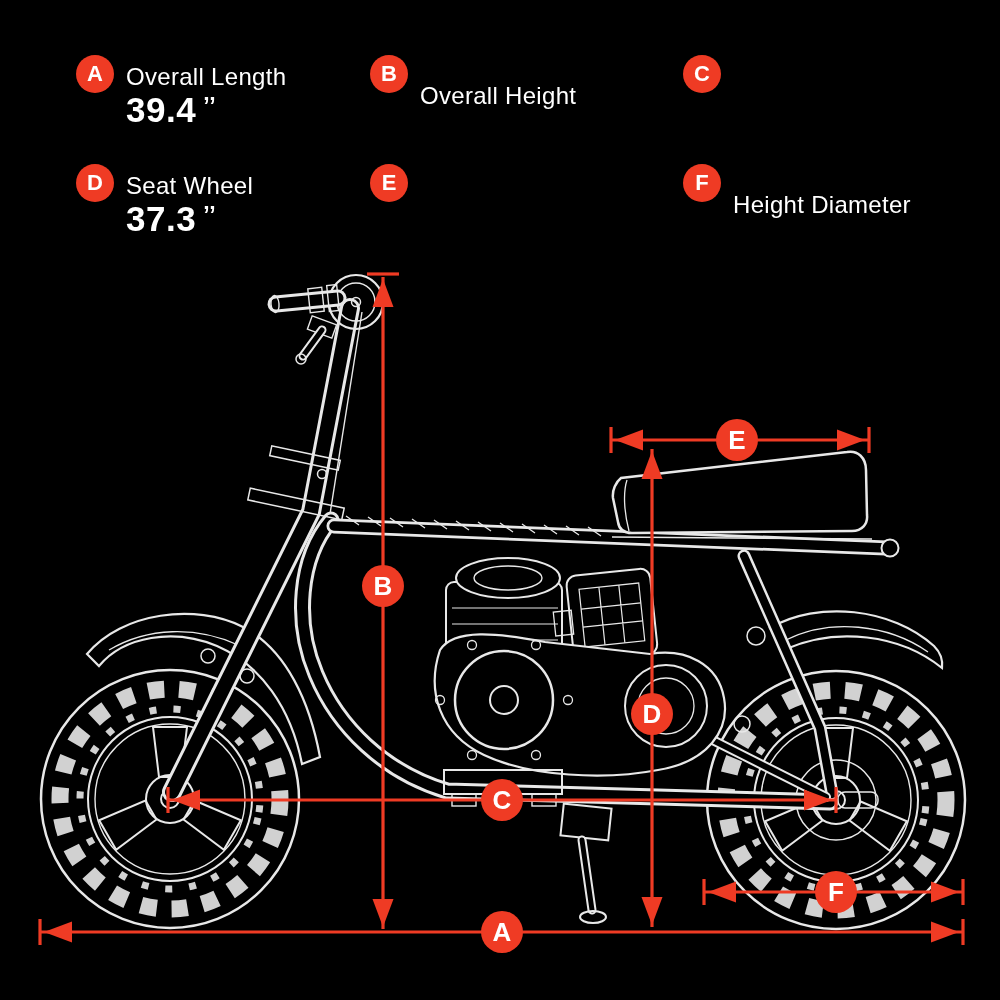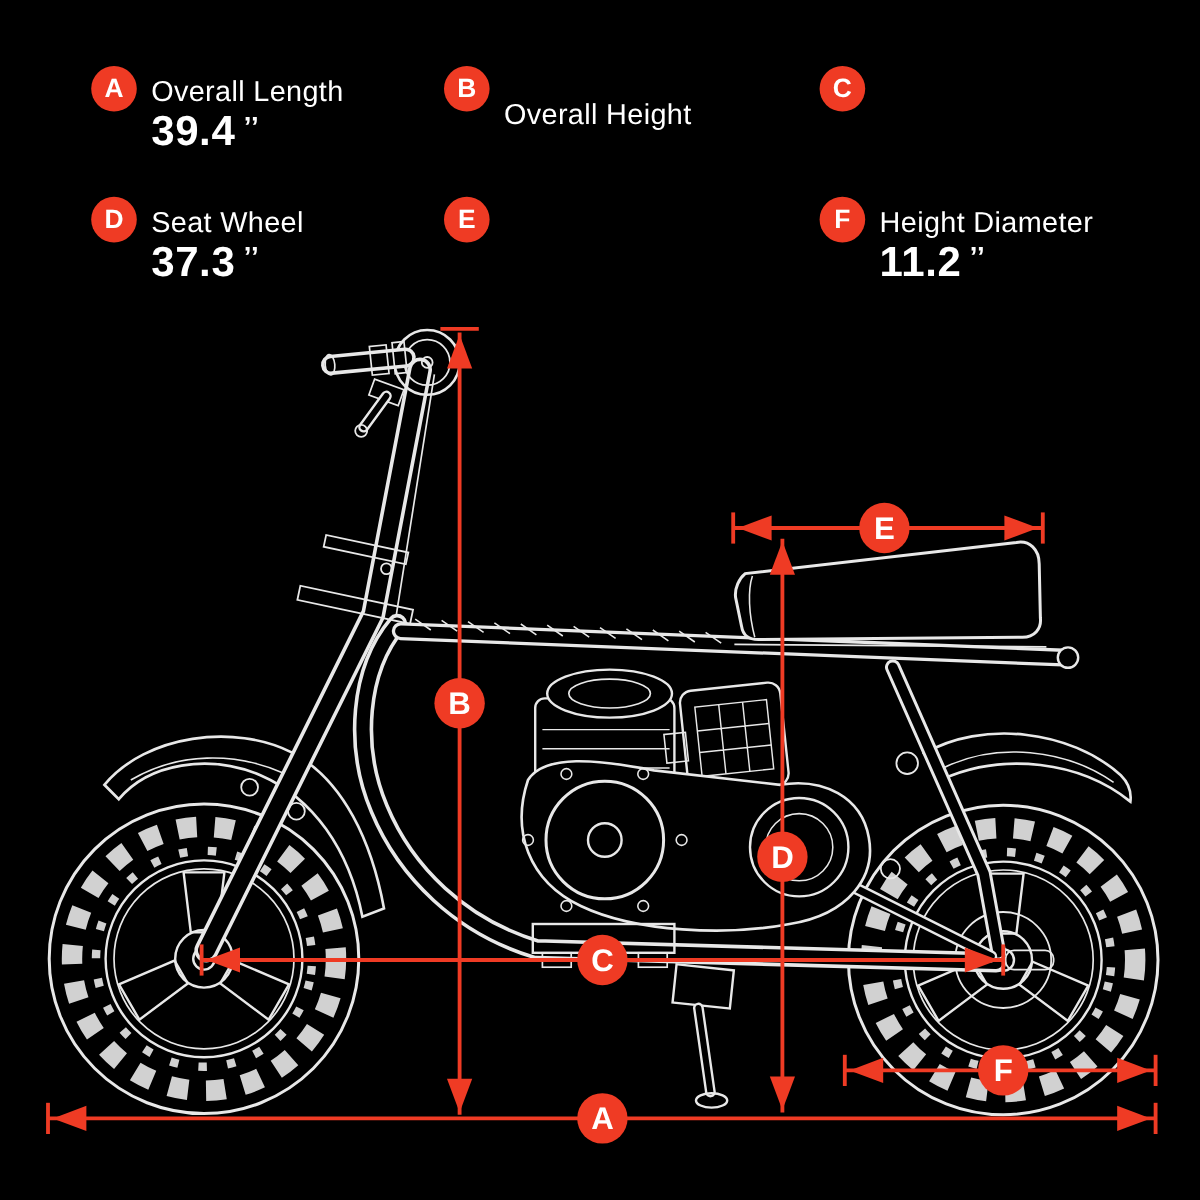--- a/index.html
+++ b/index.html
@@ -88,21 +88,20 @@
     </div>
 
     <div class="spec" style="left:370px;top:147px;">
       <div class="spec-badge">E</div>
     </div>
 
     <div class="spec" style="left:683px;top:147px;">
       <div class="spec-badge">F</div>
       <div class="spec-text">
         <div class="spec-label">Height Diameter</div>
-        <div class="spec-value"><span>11.2</span><span class="unit">’’</span></div>
       </div>
     </div>
 
   </div>
 
   <svg width="1000" height="1000" viewBox="0 0 1000 1000">
     <defs>
       <path id="spokeP" d="M -11,-22 L -17,-72 L 17,-72 L 11,-22 Z"></path>
       <path id="dimArrow" d="M0,0 L28,-10.5 L28,10.5 Z"></path>
       <g id="wheelG">

